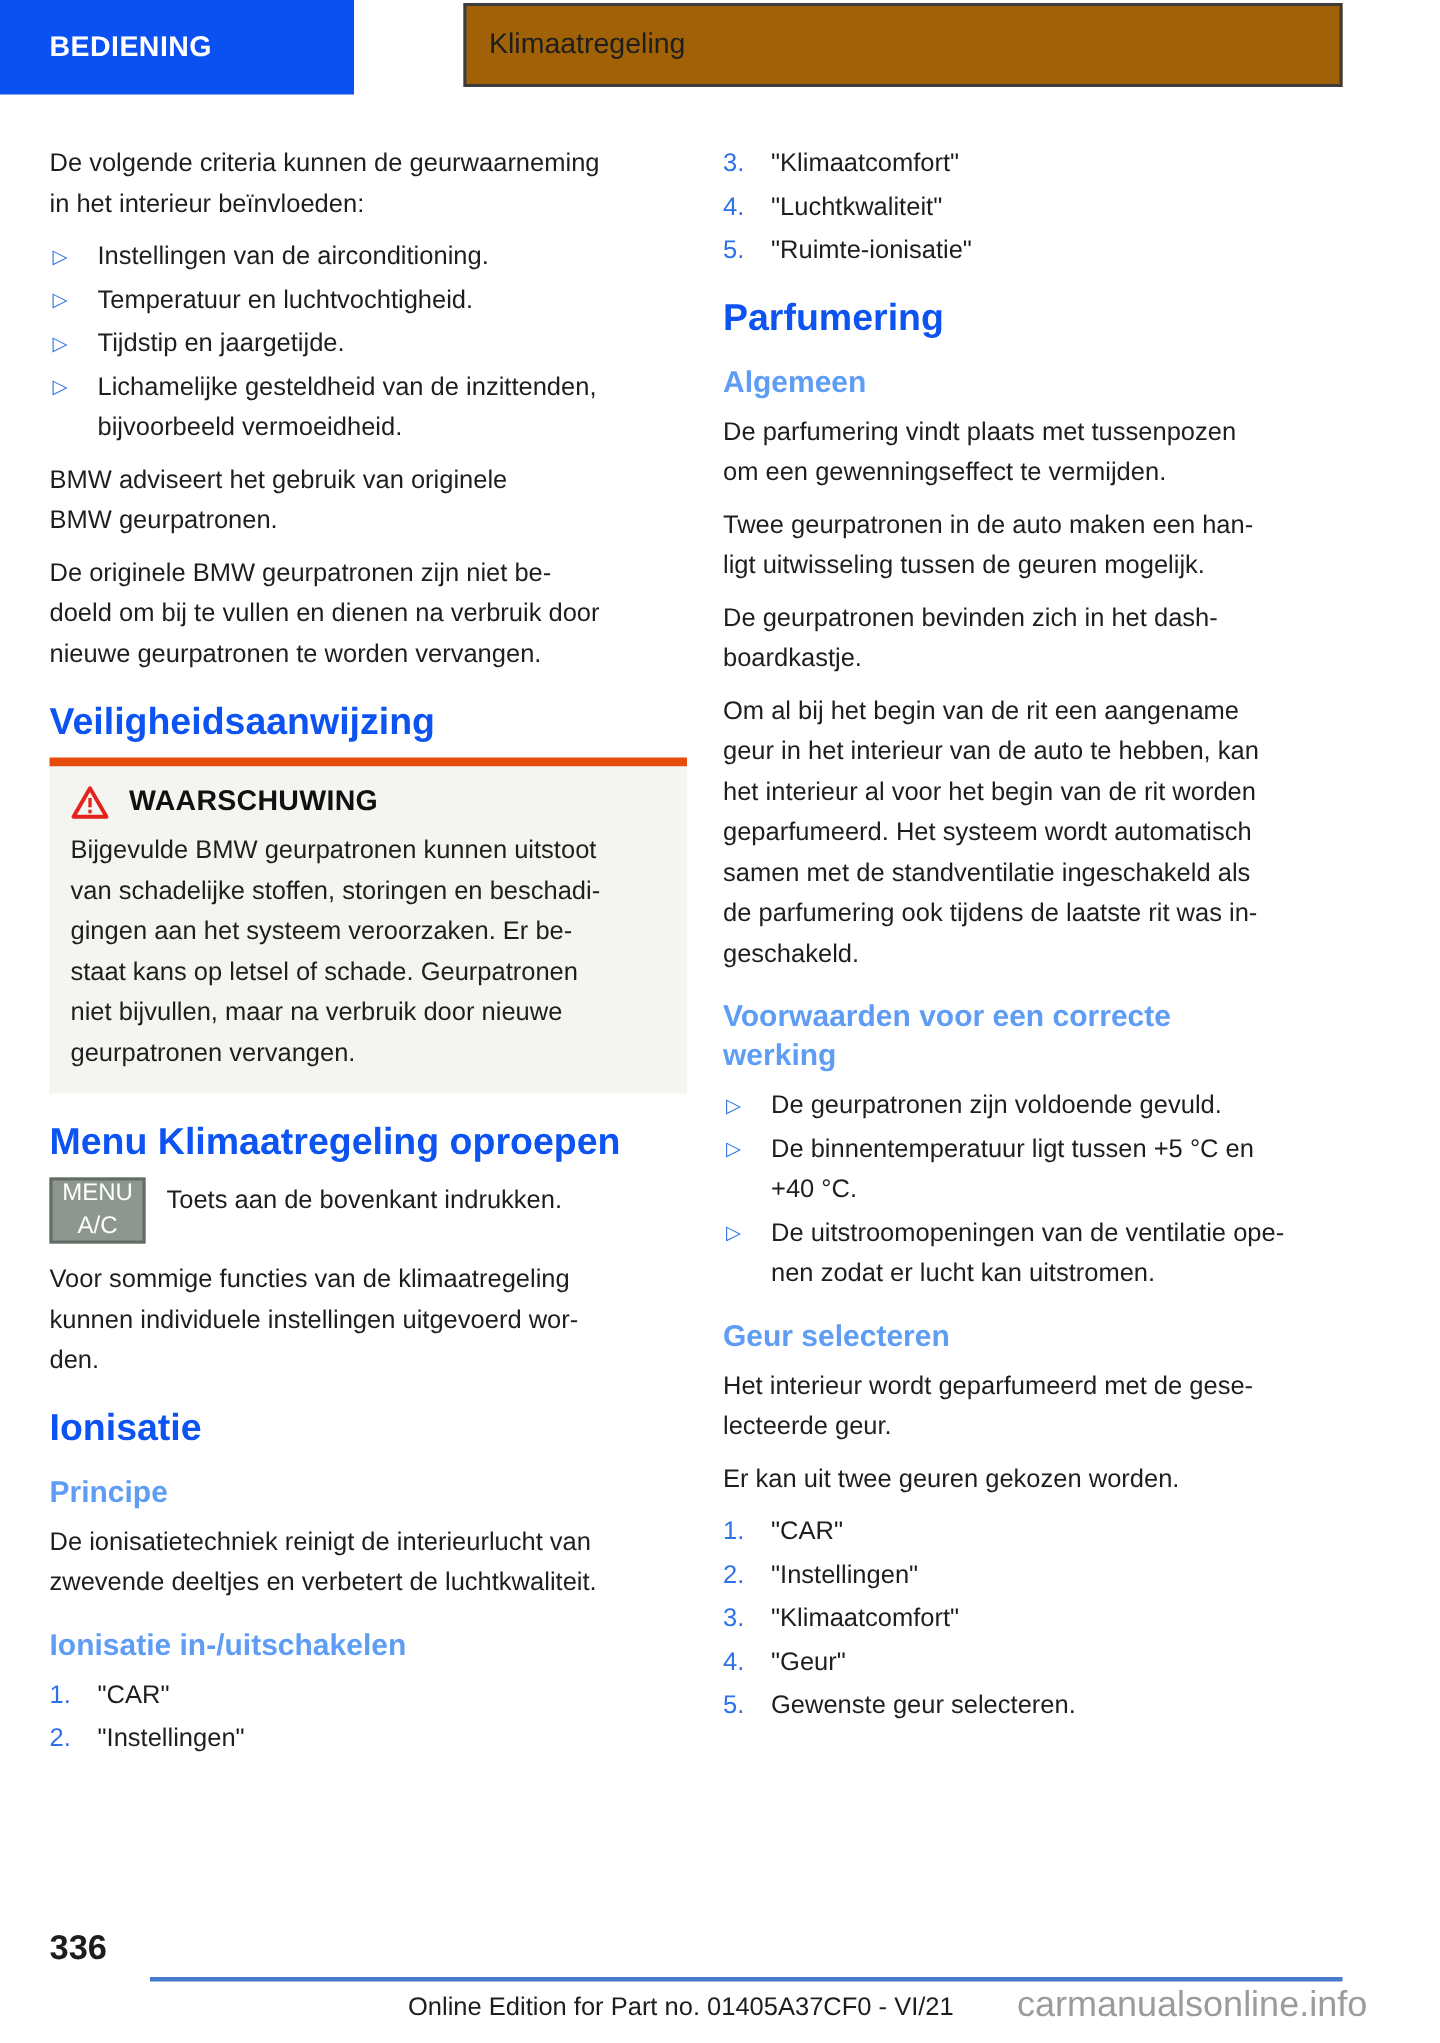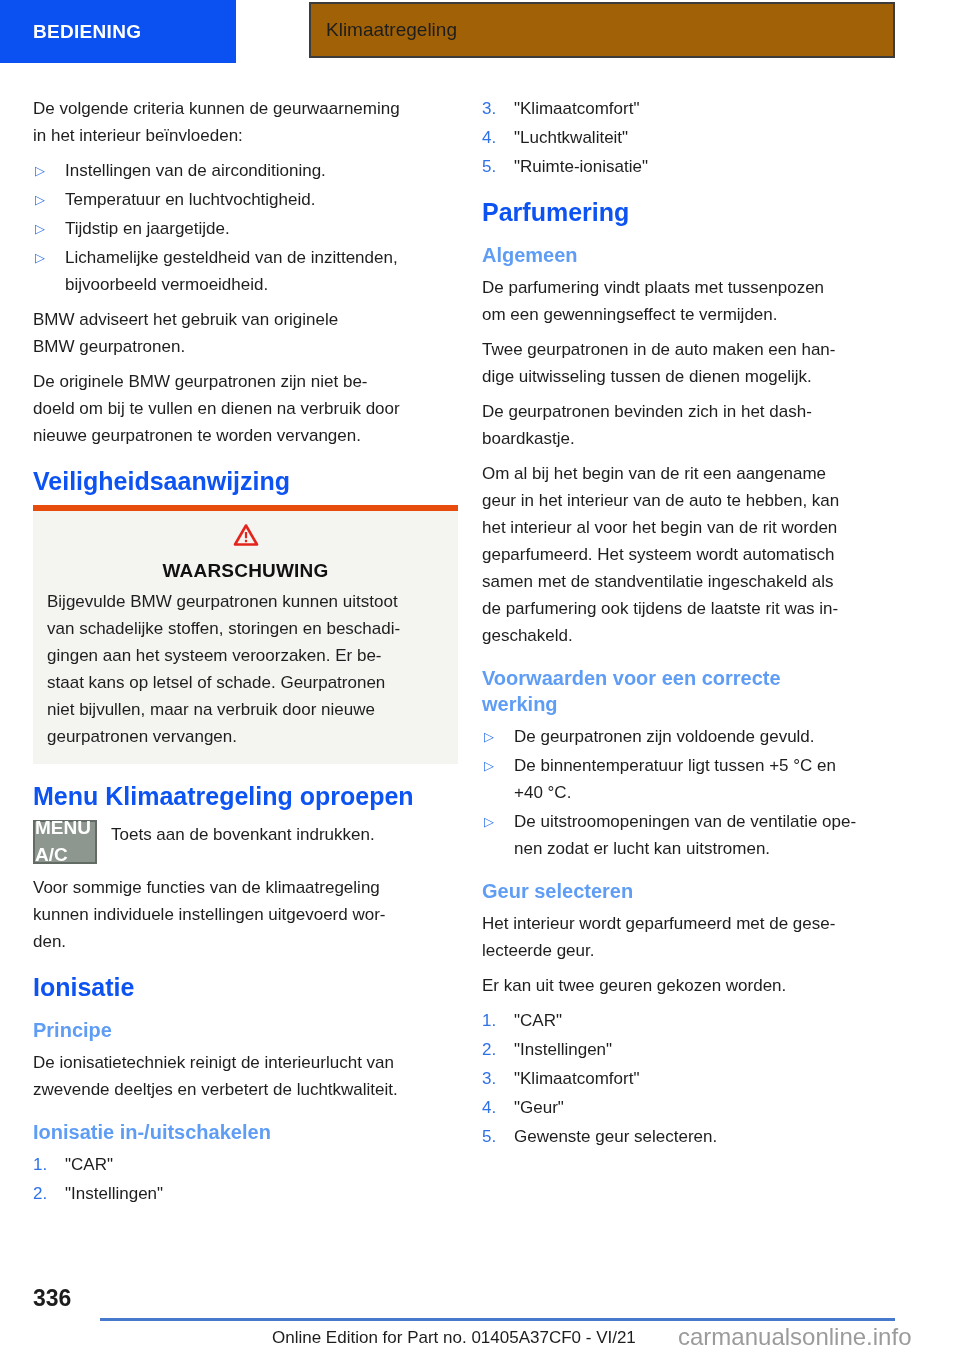--- a/index.html
+++ b/index.html
@@ -67,31 +67,31 @@
   .step-num {
     flex: none; width: 32px;
     color: #2e71e8; font-size: 17px; line-height: 27px;
   }
   .bullet-text, .step-text {
     font-size: 17px; line-height: 27px; white-space: pre-line;
   }
   
   .warning-bar { height: 6px; background: #e84c0c; margin-top: 10px; }
   .warning-box { background: #f4f4f1; padding: 12px 14px 14px 14px; margin-bottom: 8px; }
-  .warning-head { display: flex; align-items: center; gap: 13px; margin-bottom: 6px; flex-direction: column; }
+  .warning-head { display: flex; align-items: center; gap: 13px; margin-bottom: 6px; }
   .warning-head svg { display: block; }
   .warning-title { font-size: 19px; font-weight: bold; color: #111111; letter-spacing: .2px; }
   .warning-body { font-size: 17px; line-height: 27px; white-space: pre-line; }
   
   .menu-row { display: flex; gap: 14px; margin: 2px 0 10px 0; }
   .menu-btn {
     flex: none; width: 64px; height: 44px;
     background: #8d978f; border: 2px solid #626c64;
-    color: #ffffff; font-size: 19px; font-weight: bold; line-height: 1.4;
-    display: flex; flex-direction: column; justify-content: center;
+    color: #ffffff; font-size: 16px; font-weight: normal; line-height: 1.4;
+    display: flex; flex-direction: column; align-items: center; justify-content: center;
   }
   .menu-caption { font-size: 17px; line-height: 27px; padding-top: 1px; }
   
   .page-num {
     position: absolute; left: 33px; top: 1285px;
     font-size: 23px; font-weight: bold; color: #1d1d1d;
   }
   .footer-line {
     position: absolute; left: 100px; top: 1318px;
     width: 795px; height: 3px; background: #4679cc;
@@ -219,21 +219,21 @@
           <span class="step-num">5.</span>
           <span class="step-text">"Ruimte-ionisatie"</span>
         </div>
       </div>
 
       <div class="h1">Parfumering</div>
       <div class="h2">Algemeen</div>
       <div class="p">De parfumering vindt plaats met tussenpozen
 om een gewenningseffect te vermijden.</div>
       <div class="p">Twee geurpatronen in de auto maken een han-
-dige uitwisseling tussen de dienen mogelijk.</div>
+ligt uitwisseling tussen de geuren mogelijk.</div>
       <div class="p">De geurpatronen bevinden zich in het dash-
 boardkastje.</div>
       <div class="p">Om al bij het begin van de rit een aangename
 geur in het interieur van de auto te hebben, kan
 het interieur al voor het begin van de rit worden
 geparfumeerd. Het systeem wordt automatisch
 samen met de standventilatie ingeschakeld als
 de parfumering ook tijdens de laatste rit was in-
 geschakeld.</div>
 

